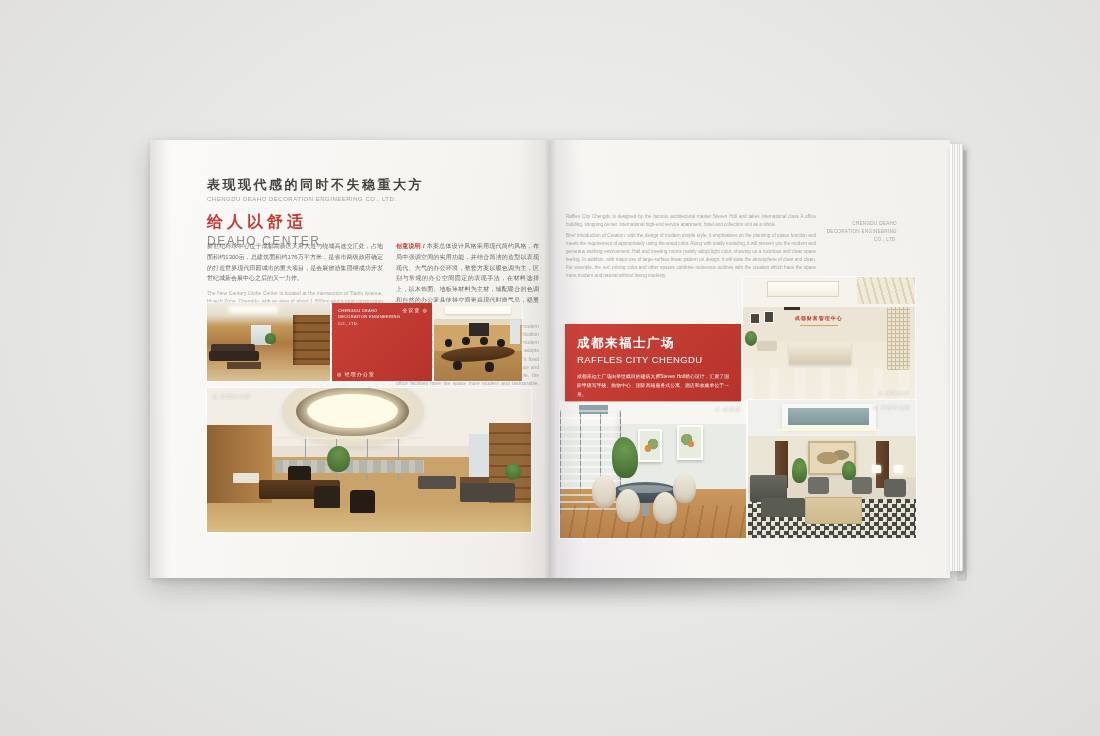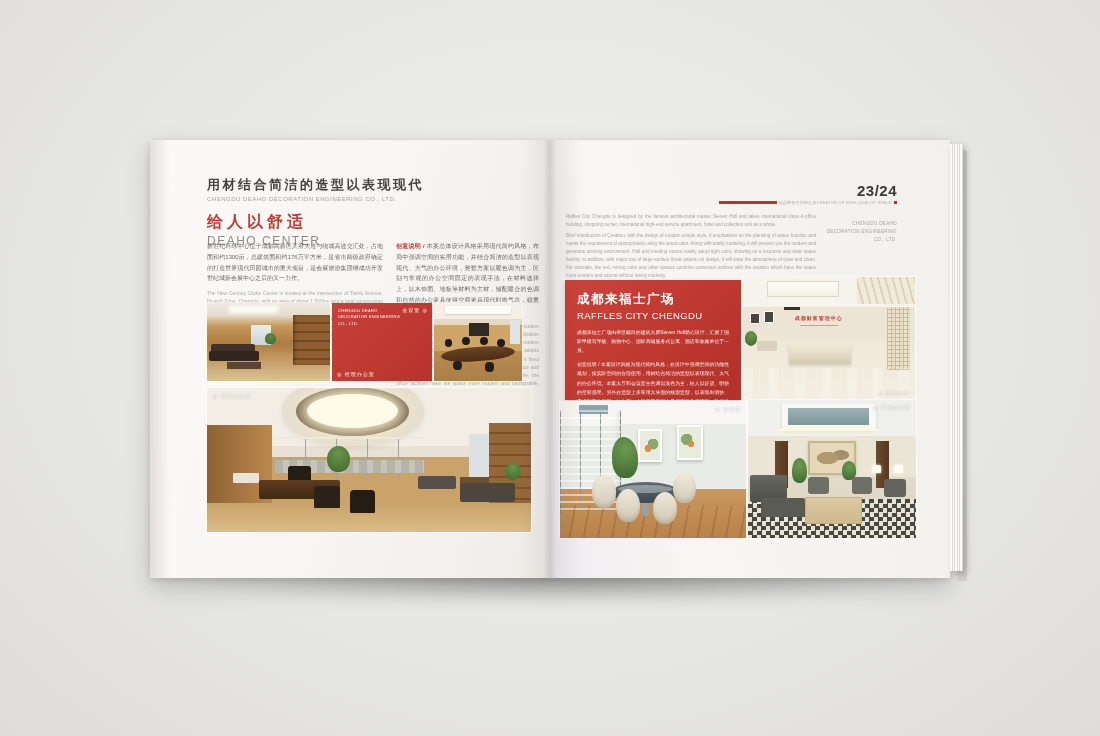--- a/index.html
+++ b/index.html
@@ -55,20 +55,21 @@
   
   .ph { position:absolute; overflow:hidden; background:#ddd; box-shadow:0 0 0 1px rgba(255,255,255,.6); }
   .ph div { position:absolute; }
   
   .red-card { position:absolute; background:linear-gradient(135deg,#c8403a 0%,#c23b32 45%,#b5332c 100%); }
   .brand-lines { position:absolute; left:6px; top:5px; font-size:4px; line-height:1.6; color:#fff; letter-spacing:.3px; }
   .red-feature {
     position:absolute; color:#fff; padding:11px 12px;
     background:linear-gradient(135deg,#cb433c 0%,#c23b32 40%,#b23129 100%);
     box-shadow:0 2px 5px rgba(0,0,0,.15);
+    margin-top:44px;
   }
   .feat-cn { font-size:12.5px; font-weight:bold; letter-spacing:1.5px; }
   .feat-en { font-size:9.5px; letter-spacing:.4px; margin-top:2px; }
   .feat-p  { font-size:4.8px; line-height:1.9; text-align:justify; color:rgba(255,255,255,.96); margin-top:7px; }
   
   .pagenum-wrap { position:absolute; right:53px; top:42px; text-align:right; }
   .pagenum { font-size:15px; font-weight:bold; color:#3a3936; letter-spacing:.5px; }
   .tagrow { display:flex; align-items:center; justify-content:flex-end; gap:2px; margin-top:1px; }
   .tagbar { width:58px; height:2.5px; background:#b5342c; }
   .tagline { font-size:4px; color:#b2afaa; letter-spacing:.2px; white-space:nowrap; }
@@ -83,21 +84,21 @@
 
 <div class="book-shadow"></div>
 <div class="back-cover abs" style="left:150px;top:140px;width:800px;height:438px;background:none;"></div>
 
 <div class="book">
   <div class="back-cover"></div>
   <div class="edge-stack"></div>
 
   <div class="page page-left">
     <div class="abs" style="left:57px;top:36px;">
-      <div class="cn-head">用材结合简洁的造型以表现现代</div>
+      <div class="cn-head">表现现代感的同时不失稳重大方</div>
       <div class="en-sub">CHENGDU DEAHO DECORATION ENGINEERING CO., LTD.</div>
     </div>
 
     <div class="abs" style="left:57px;top:72px;">
       <div class="title-cn">给人以舒适</div>
       <div class="title-en">DEAHO CENTER</div>
     </div>
 
     <div class="abs" style="left:57px;top:101px;width:332px;display:flex;gap:13px;">
       <div style="width:176px;">
@@ -163,28 +164,20 @@
       <div style="left:33%;top:68%;width:8%;height:15%;background:#2b221a;border-radius:4px 4px 1px 1px;"></div>
       <div style="left:44%;top:71%;width:8%;height:16%;background:#241c15;border-radius:4px 4px 1px 1px;"></div>
       <div style="right:23%;top:61%;width:12%;height:9%;background:#57504a;border-radius:2px;"></div>
       <div style="right:13%;top:62%;width:9%;height:6%;background:#6e4e2c;"></div>
       <div style="right:5%;top:66%;width:17%;height:13%;background:#4c463e;border-radius:2px;"></div>
       <div class="lbl" style="top:5px;left:6px;">◎ 经理办公室</div>
     </div>
   </div>
 
   <div class="page page-right">
-    <div class="pagenum-wrap">
-      <div class="pagenum">23/24</div>
-      <div class="tagrow">
-        <div class="tagbar"></div>
-        <div class="tagline">精品商装空间缔造者CREATOR OF HIGH-QUALITY SPACE</div>
-        <div class="tagsq"></div>
-      </div>
-    </div>
 
     <div class="intro-right">
       <p>Raffles City Chengdu is designed by the famous architectural master Steven Holl and takes international class A office building, shopping center, international high-end service apartment, hotel and collection unit as a whole.</p>
       <p>Brief introduction of Creation: with the design of modern simple style, it emphasizes on the planning of space function and meets the requirement of appropriately using the wood color. Along with totally modeling, it will present you the modern and generous working environment. Hall and meeting rooms mainly adopt light color, showing us a luxurious and clear space feeling. In addition, with major use of large-surface linear pattern on design, it will state the atmosphere of clear and clean. For example, the red, mixing color and other spaces combine numerous outlines with the creation which have the space more modern and natural without losing modesty.</p>
     </div>
 
     <div class="company-right">
       <div>CHENGDU DEAHO</div>
       <div>DECORATION ENGINEERING</div>
       <div>CO., LTD.</div>

